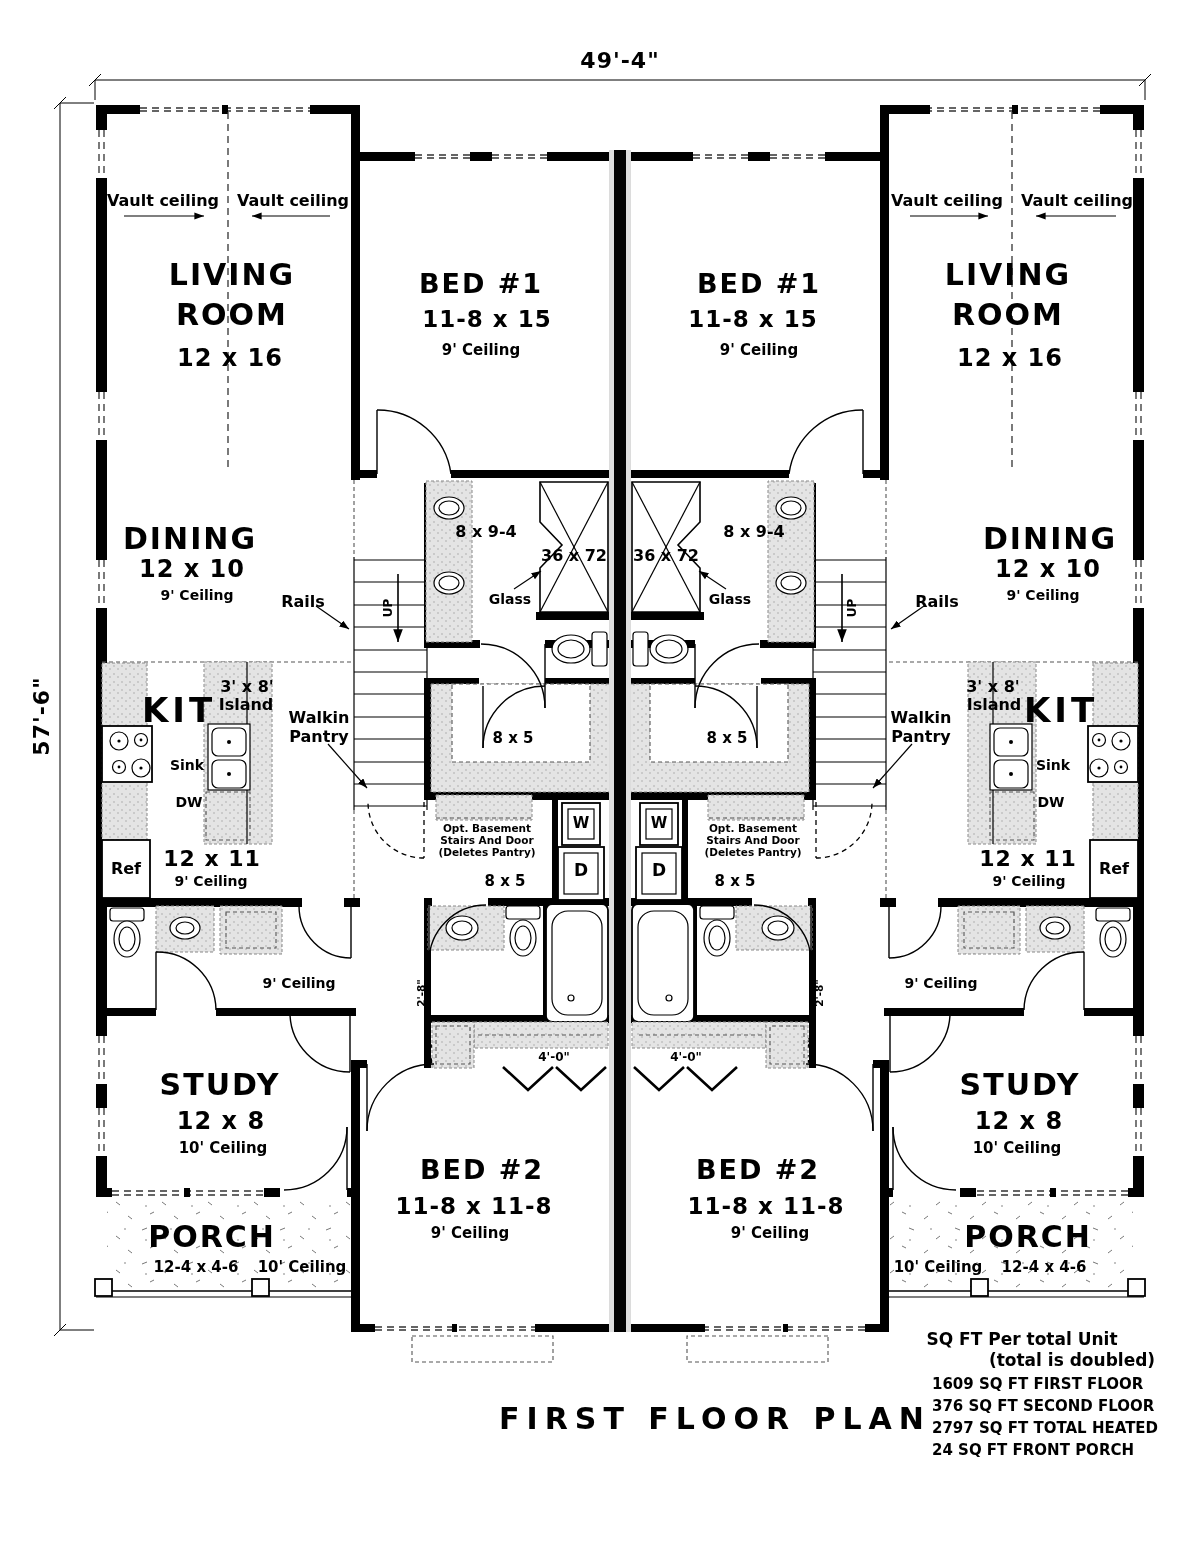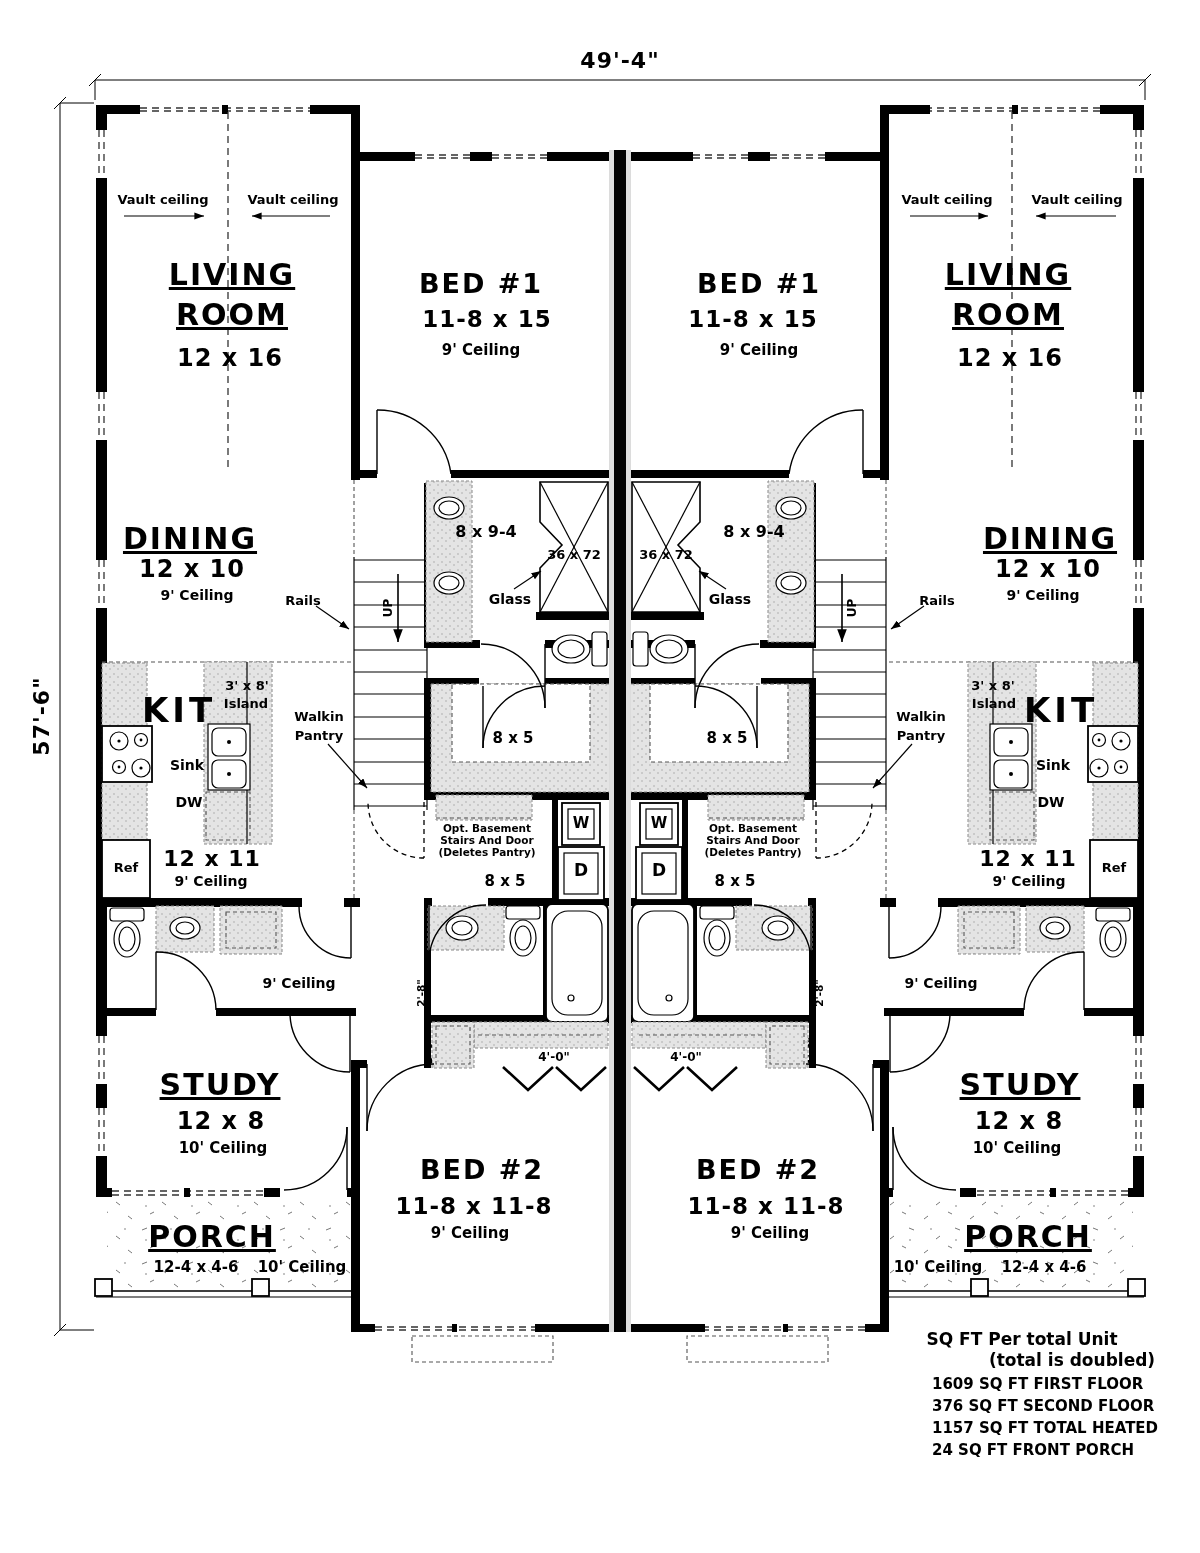--- a/index.html
+++ b/index.html
@@ -3,30 +3,30 @@
 <meta charset="utf-8">
 <style>
   html,body{margin:0;padding:0;background:#fff;}
   .plan{position:relative;width:1200px;height:1553px;background:#fff;overflow:hidden;
         font-family:"DejaVu Sans",sans-serif;color:#000;}
   .plan svg{position:absolute;left:0;top:0;}
   .lbl{position:absolute;transform:translateX(-50%);white-space:nowrap;font-weight:bold;line-height:1;}
   .rot{transform:translate(-50%,-50%) rotate(-90deg);}
   .la{transform:none;}
   .s34{font-size:34px;letter-spacing:4px;}
-  .s30{font-size:30px;letter-spacing:2px;text-decoration:underline;}
+  .s30{font-size:30px;letter-spacing:2px;}
   .s27{font-size:27px;letter-spacing:2px;}
   .s24{font-size:24px;letter-spacing:1px;}
   .s23{font-size:23px;letter-spacing:1px;}
   .s22{font-size:22px;letter-spacing:1px;}
   .s17{font-size:17px;}
   .s16{font-size:16px;}
   .s15{font-size:15px;}
   .s14{font-size:14px;}
-  .s13{font-size:13px;}
+  .s13{font-size:16px;}
   .s12{font-size:12px;}
   .s11{font-size:10.5px;}
   .title{font-size:30px;letter-spacing:7px;}
   
   .wall{fill:#000;}
   .fx{fill:#fff;stroke:#000;stroke-width:1.8;}
   .fx2{fill:#fff;stroke:#000;stroke-width:1.2;}
   .ln{stroke:#000;stroke-width:1.6;fill:none;}
   .ln2{stroke:#000;stroke-width:1.2;fill:none;}
   .lnw{stroke:#000;stroke-width:2.6;fill:none;}
@@ -301,25 +301,26 @@
     <line class="dim" x1="60" y1="103" x2="60" y2="1330"></line>
     <line class="dim" x1="54" y1="109" x2="66" y2="97"></line>
     <line class="dim" x1="54" y1="1336" x2="66" y2="1324"></line>
     <line class="dim" x1="60" y1="103" x2="94" y2="103"></line>
     <line class="dim" x1="60" y1="1330" x2="94" y2="1330"></line>
   </g>
 </svg>
 
 <div class="lbl s22" style="left:620px;top:50px;">49'-4"</div>
 <div class="lbl s22 rot" style="left:42px;top:716px;">57'-6"</div>
+<div class="lbl title" style="left:715px;top:1404px;">FIRST FLOOR PLAN</div>
 <div class="lbl s17" style="left:1022px;top:1331px;">SQ FT Per total Unit</div>
 <div class="lbl s17" style="left:1072px;top:1352px;">(total is doubled)</div>
 <div class="lbl s15 la" style="left:932px;top:1377px;">1609 SQ FT FIRST FLOOR</div>
 <div class="lbl s15 la" style="left:932px;top:1399px;">376 SQ FT SECOND FLOOR</div>
-<div class="lbl s15 la" style="left:932px;top:1421px;">1157 SQ FT TOTAL HEATED</div>
+<div class="lbl s15 la" style="left:932px;top:1421px;">2797 SQ FT TOTAL HEATED</div>
 <div class="lbl s15 la" style="left:932px;top:1443px;">24 SQ FT FRONT PORCH</div>
 
 <div class="lbl s13" style="left:163px;top:193px;">Vault ceiling</div>
 <div class="lbl s13" style="left:293px;top:193px;">Vault ceiling</div>
 <div class="lbl s13" style="left:947px;top:193px;">Vault ceiling</div>
 <div class="lbl s13" style="left:1077px;top:193px;">Vault ceiling</div>
 
 <div class="lbl s30" style="left:232px;top:260px;">LIVING</div>
 <div class="lbl s30" style="left:232px;top:300px;">ROOM</div>
 <div class="lbl s24" style="left:230px;top:346px;">12 x 16</div>

